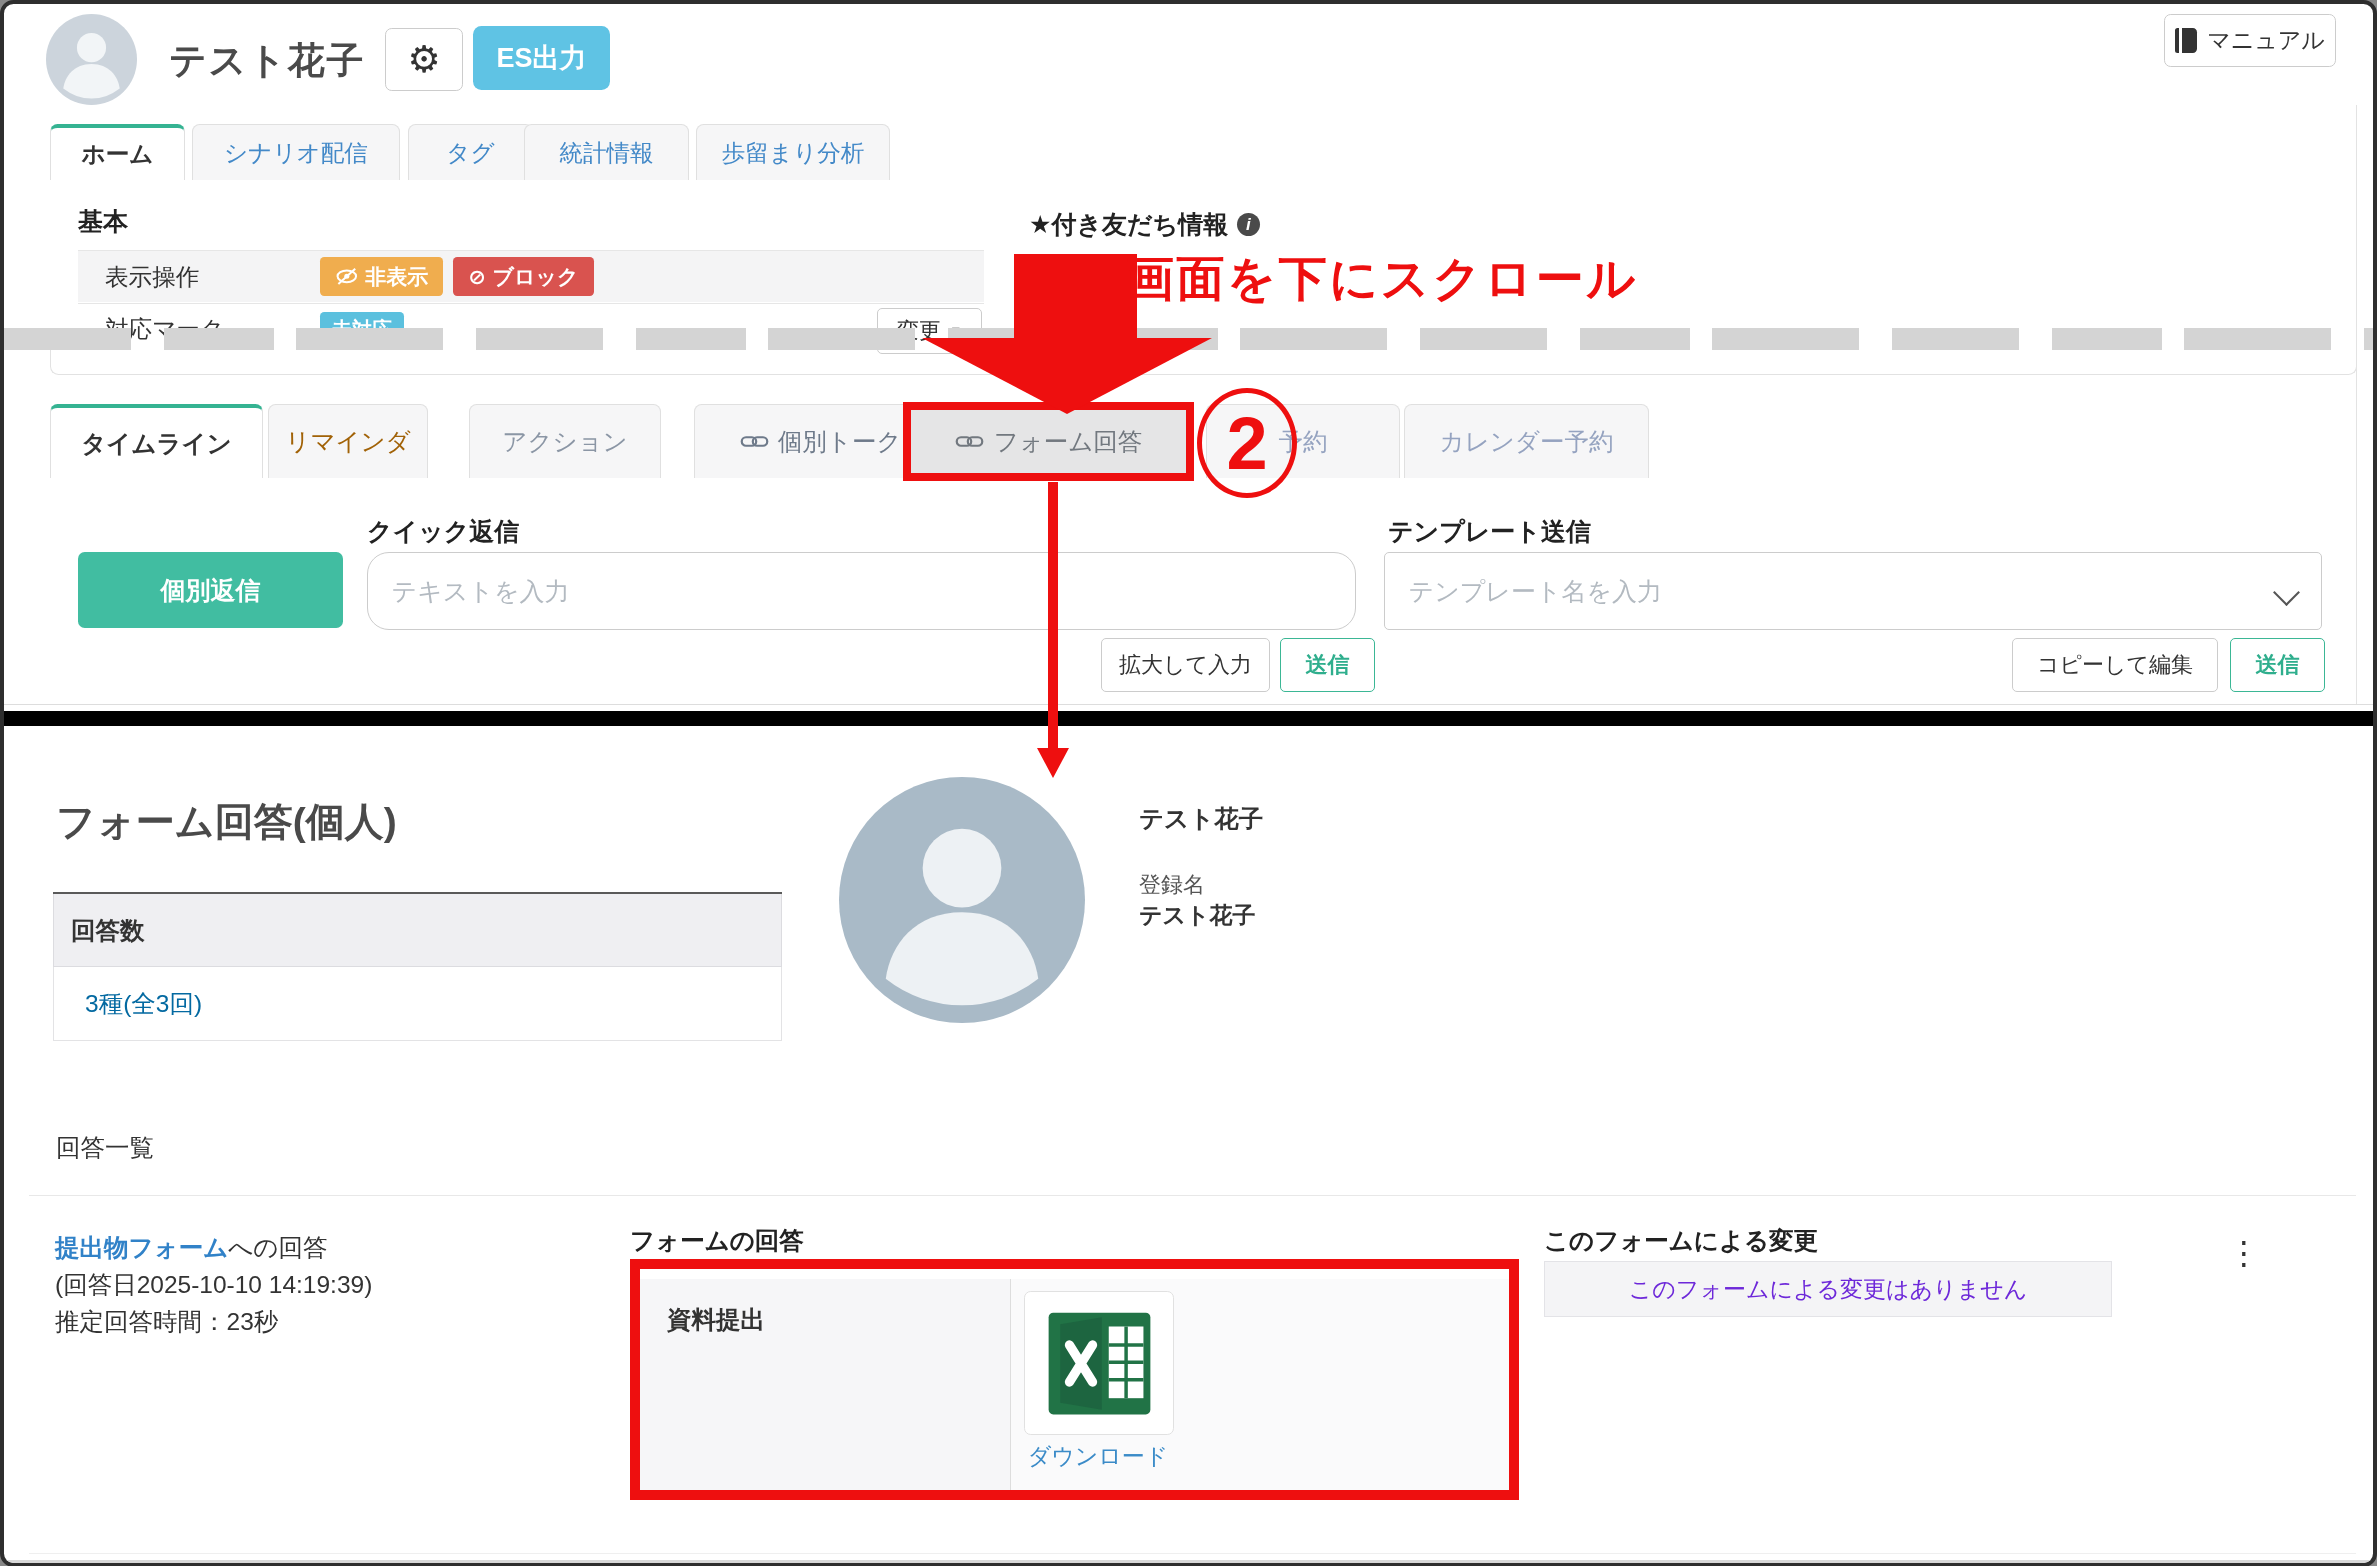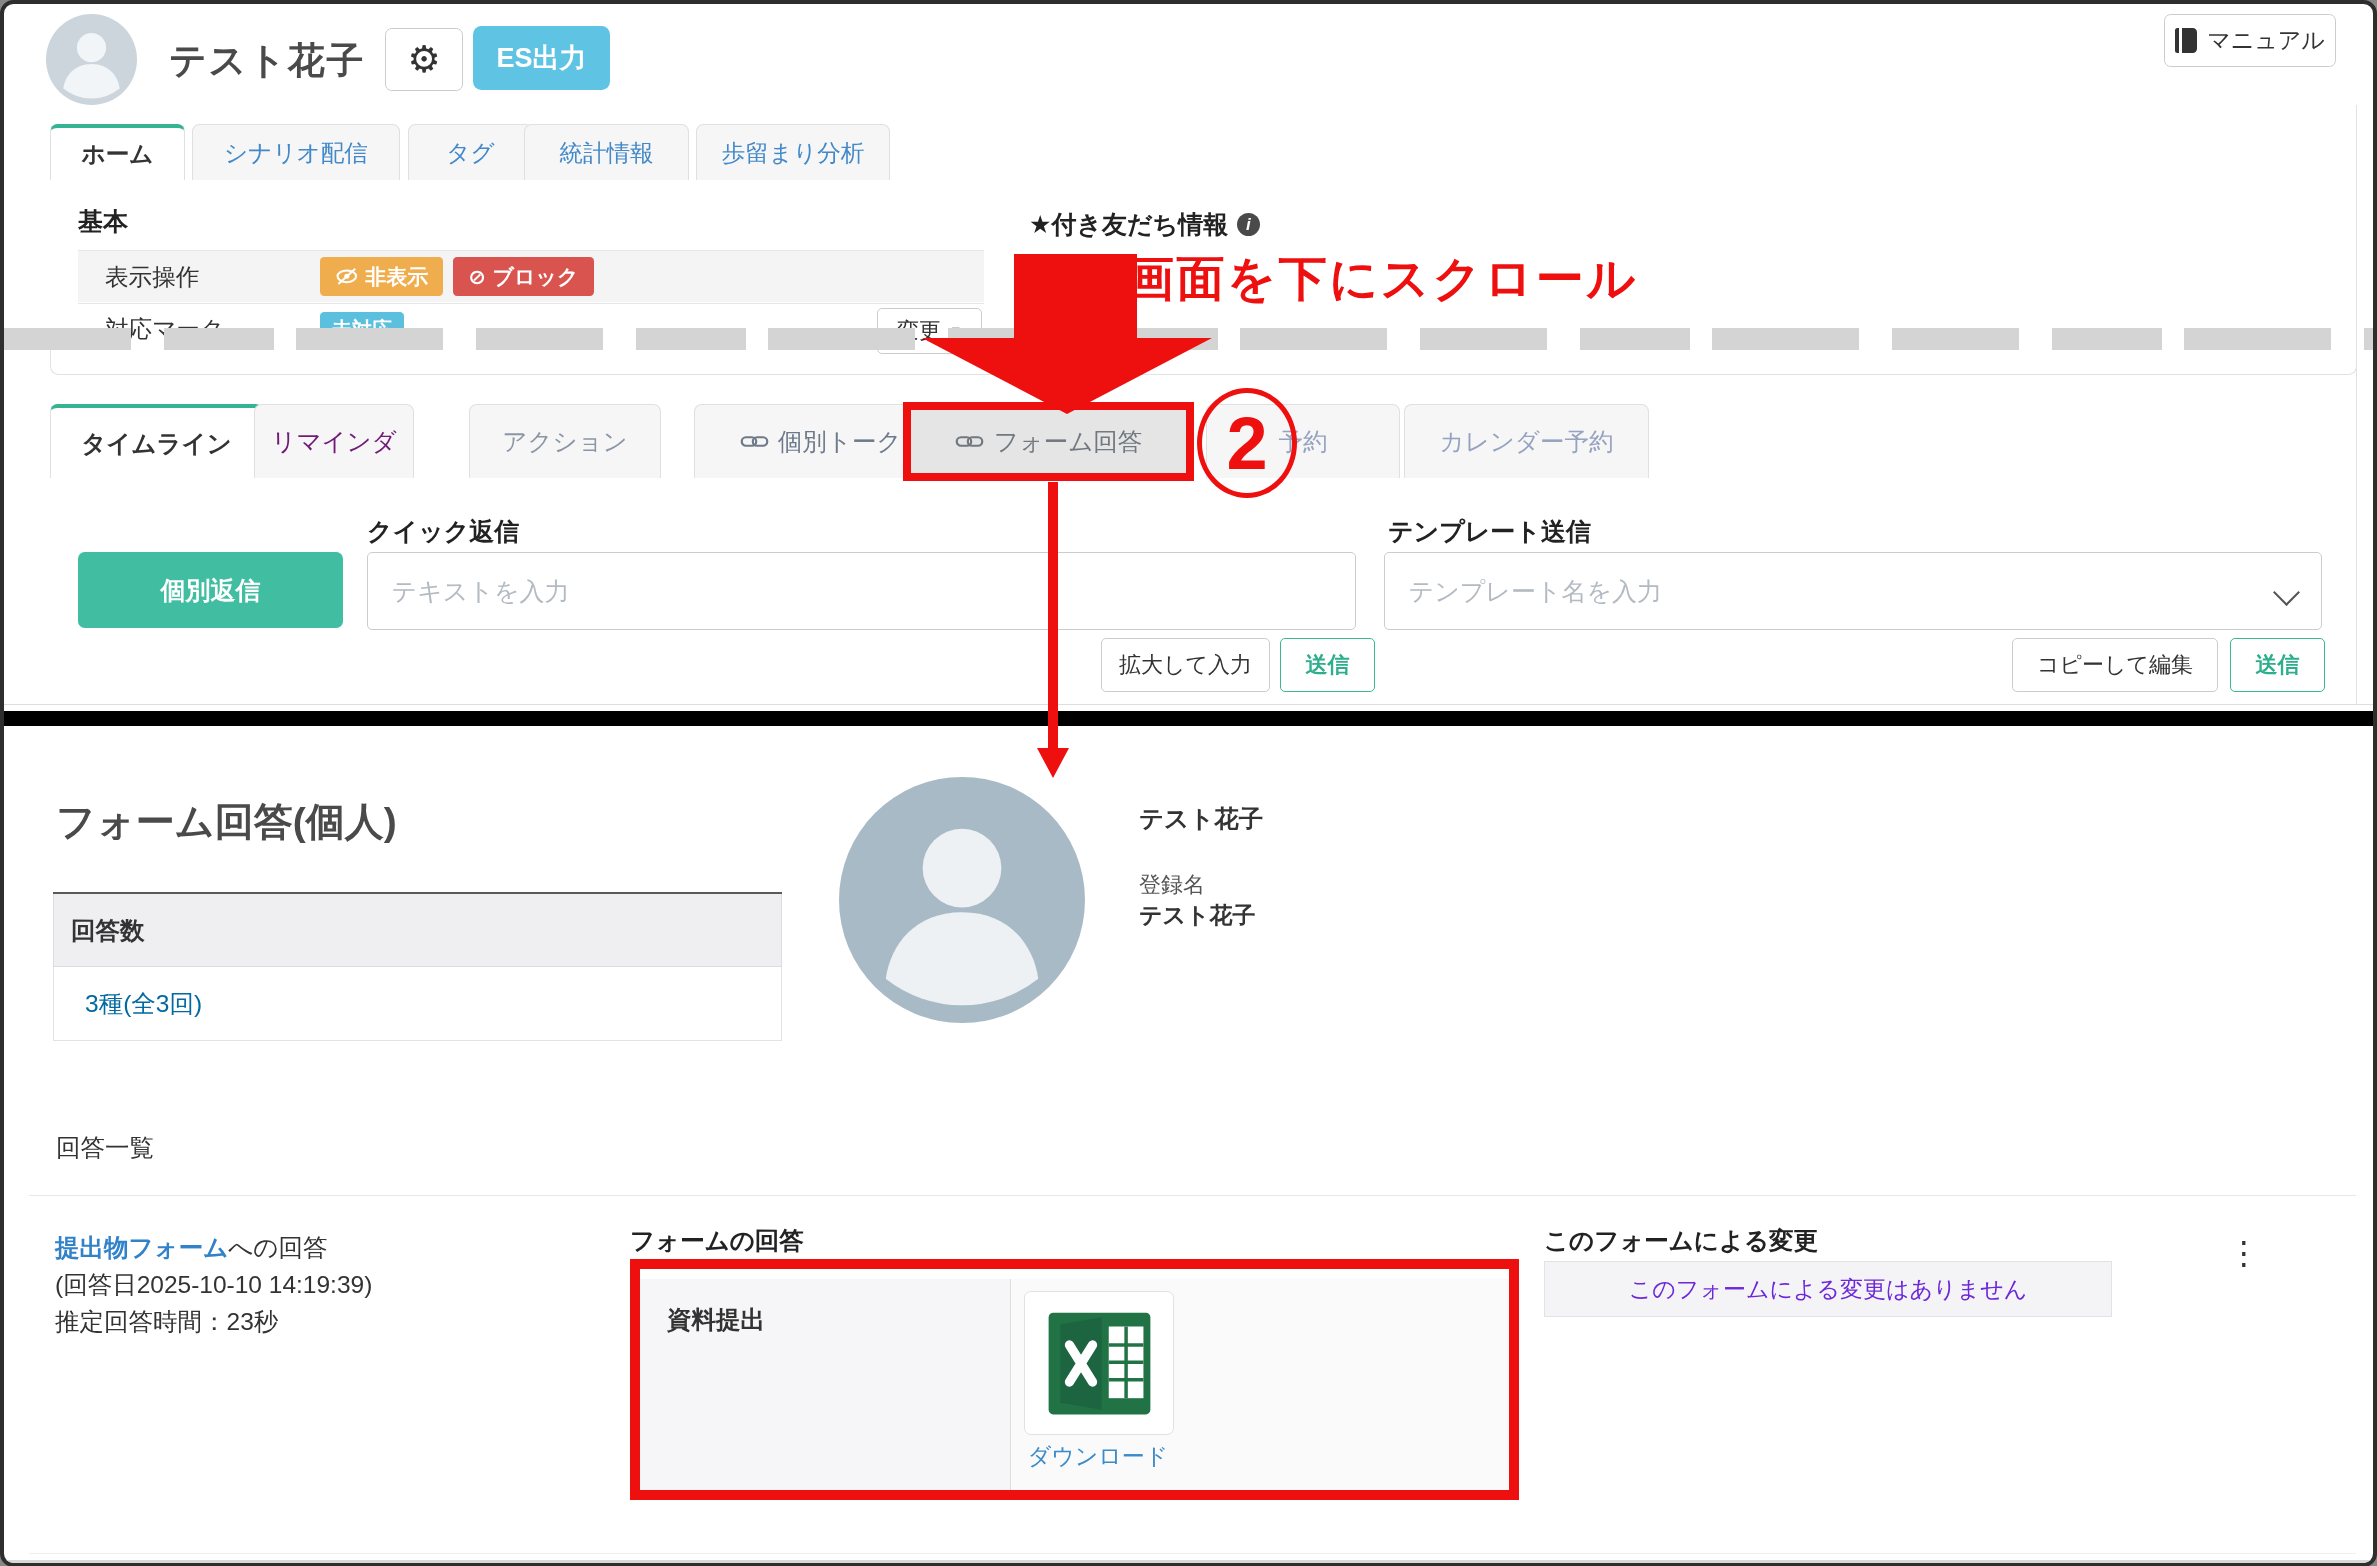--- a/index.html
+++ b/index.html
@@ -177,21 +177,21 @@
   <div class="abs torn"></div>
   <div class="abs rightline"></div>
 
   <div class="abs arrow-shaft"></div>
   <div class="abs arrow-head"></div>
   <div class="abs scroll-note">画面を下にスクロール</div>
 
   <div class="abs tab row2 active" style="left:46px;width:213px;">
     <span>タイムライン</span>
   </div>
-  <div class="abs tab row2" style="left:250px;width:160px;color:#701a75;">
+  <div class="abs tab row2" style="left:264px;width:160px;color:#a16207;">
     <span>リマインダ</span>
   </div>
   <div class="abs tab row2" style="left:465px;width:192px;color:#8b96a5;">
     <span>アクション</span>
   </div>
   <div class="abs tab row2" style="left:690px;width:238px;color:#6e7a8a;padding-left:16px;">
     <svg class="chain" viewBox="0 0 34 20">
       <rect x="2" y="5" width="17" height="10" rx="5" fill="none" stroke="currentColor" stroke-width="2.6"></rect>
       <rect x="15" y="5" width="17" height="10" rx="5" fill="none" stroke="currentColor" stroke-width="2.6"></rect>
     </svg>
@@ -211,21 +211,21 @@
     <span>カレンダー予約</span>
   </div>
   <div class="abs step-circle">2</div>
 
   <div class="abs thin-shaft"></div>
   <div class="abs thin-head"></div>
 
   <div class="abs ql-title" style="left:363px;">クイック返信</div>
   <div class="abs ql-title" style="left:1384px;">テンプレート送信</div>
   <div class="abs reply-btn">個別返信</div>
-  <input class="abs txt-input" style="left: 363px; top: 548px; width: 989px;" placeholder="テキストを入力">
+  <input class="abs txt-input" style="left: 363px; top: 548px; width: 989px; border-radius: 22px;" placeholder="テキストを入力">
   <input class="abs txt-input" style="left: 1380px; top: 548px; width: 938px; padding-right: 59px;" placeholder="テンプレート名を入力">
   <div class="abs chev" style="left:2273px;top:579px;"></div>
   <div class="abs btn-plain" style="left:1097px;top:634px;width:167px;height:52px;">拡大して入力</div>
   <div class="abs btn-teal" style="left:1276px;top:634px;width:93px;height:52px;">送信</div>
   <div class="abs btn-plain" style="left:2008px;top:634px;width:204px;height:52px;">コピーして編集</div>
   <div class="abs btn-teal" style="left:2226px;top:634px;width:93px;height:52px;">送信</div>
 
   <div class="abs topline"></div>
   <div class="abs blackbar"></div>
 

